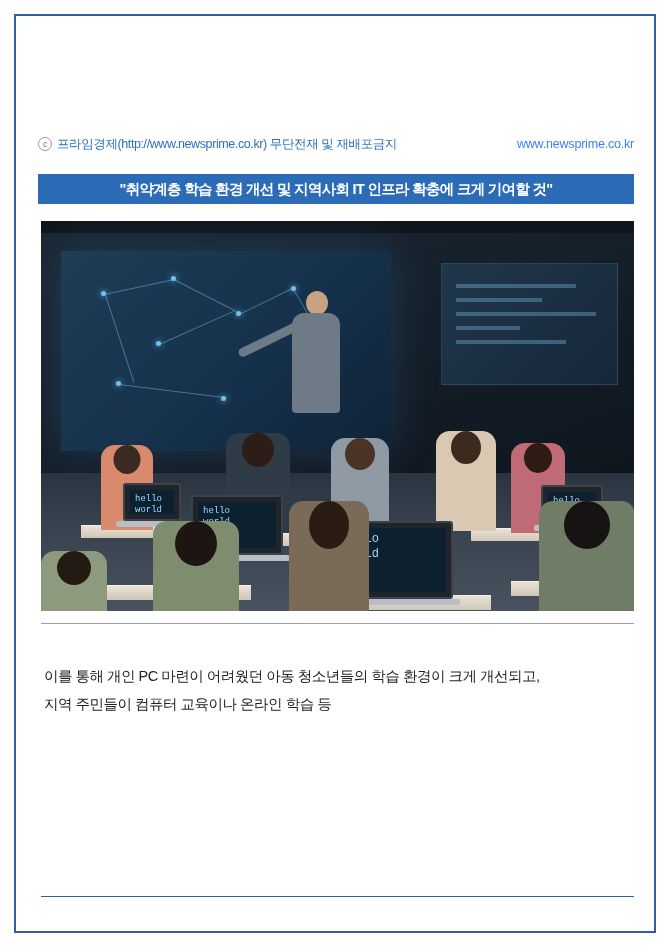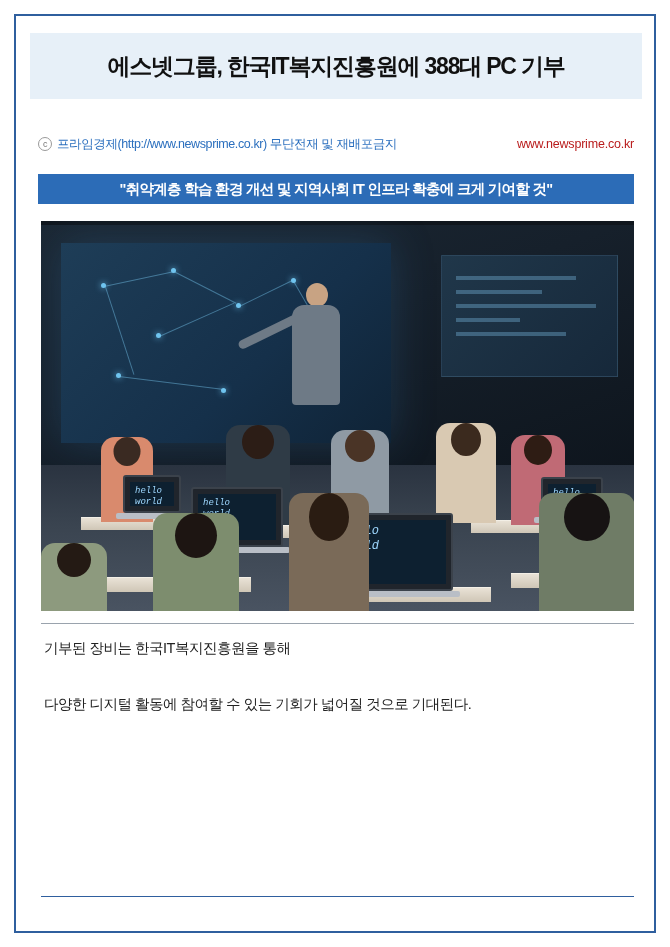--- a/index.html
+++ b/index.html
@@ -72,21 +72,21 @@
     font-size: 9px;
     line-height: 12px;
     text-align: center;
     color: #777;
   }
   .copy-link {
     color: #2b6fbe;
   }
   .copy-right {
     font-size: 12.5px;
-    color: #b91c1c;
+    color: #3b82f6;
     letter-spacing: -0.2px;
   }
   
   .subtitle-bar {
     position: absolute;
     left: 22px;
     top: 158px;
     width: 596px;
     height: 30px;
     background: #2c6cb7;
@@ -106,24 +106,23 @@
     position: absolute;
     left: 25px;
     top: 205px;
     width: 593px;
     height: 390px;
     overflow: hidden;
     background: #10161d;
   }
   .photo {
     position: absolute;
-    left: 0; top: 4px;
+    left: 0; top: 12px;
     width: 593px;
     height: 478px;
-    font-style: italic;
   }
   
   .bg-wall {
     position: absolute; left:0; top:0; width:593px; height:250px;
     background: linear-gradient(160deg,#1b2733 0%, #16202b 45%, #0e151d 100%);
   }
   .bg-floor {
     position: absolute; left:0; top:240px; width:593px; height:150px;
     background: linear-gradient(180deg,#2a3340 0%, #3a4450 40%, #4a5462 100%);
   }
@@ -224,23 +223,20 @@
     width: 593px;
     height: 1px;
     background: #2f5f9e;
   }
 </style>
 </head>
 <body>
 
 <div class="card">
 
-  <div class="title-band">
-    <div class="title-text">에스넷그룹, 한국IT복지진흥원에 388대 PC 기부</div>
-  </div>
 
   <div class="copy-row">
     <div class="copy-left">
       <span class="copy-c">c</span>
       <span class="copy-link">프라임경제(http://www.newsprime.co.kr) 무단전재 및 재배포금지</span>
     </div>
     <div class="copy-right">www.newsprime.co.kr</div>
   </div>
 
   <div class="subtitle-bar">
@@ -349,19 +345,19 @@
       </div>
       <div class="student" style="left:0px;   top:318px; width:66px; height:72px; background:#8d9a7e;">
         <div class="h" style="width:34px;height:34px;background:#241a14;"></div>
       </div>
     </div>
   </div>
 
   <div class="photo-rule"></div>
 
   <div class="body-text">
-    <p>기부된 장비는 한국IT복지진흥원을 통해</p>
     <div class="gap"></div>
-    <p>다양한 디지털 활동에 참여할 수 있는 기회가 넓어질 것으로 기대된다.</p>
+    <p>이를 통해 개인 PC 마련이 어려웠던 아동 청소년들의 학습 환경이 크게 개선되고,</p>
+    <p>지역 주민들이 컴퓨터 교육이나 온라인 학습 등</p>
   </div>
 
   <div class="bottom-rule"></div>
 </div>
 
 </body></html>

